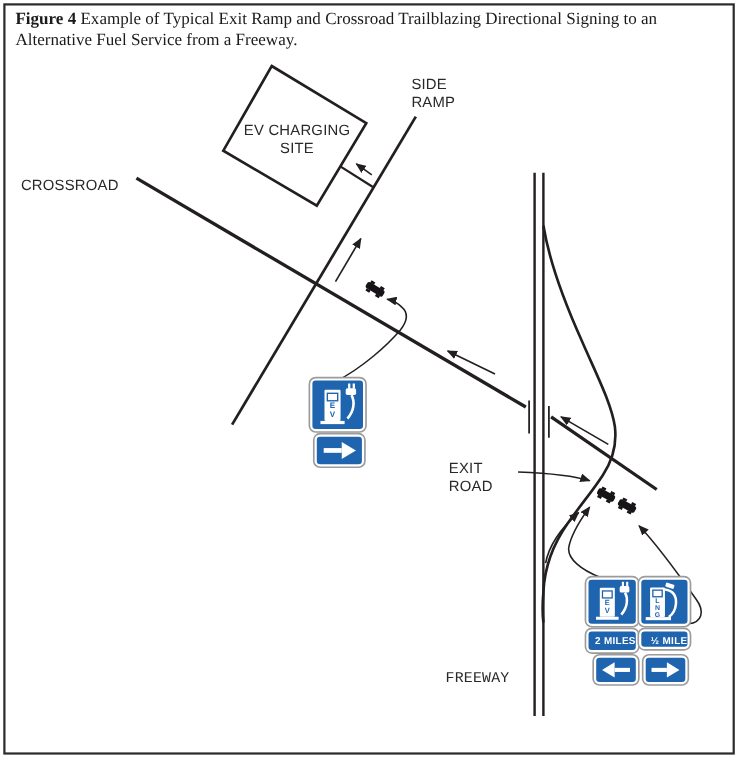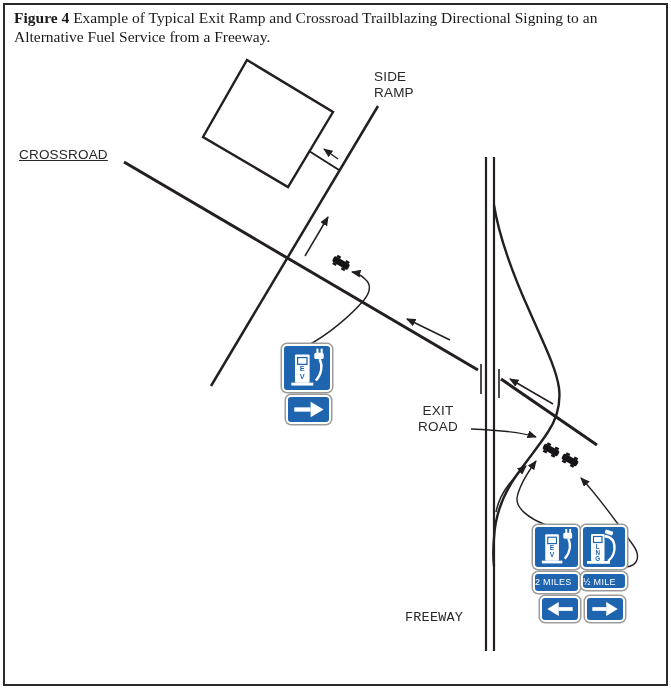--- a/index.html
+++ b/index.html
@@ -7,21 +7,21 @@
         font-family:"Liberation Sans",sans-serif;color:#2b292c;}
   .frame{position:absolute;left:3px;top:3px;right:3px;bottom:3px;border:2px solid #2a2a2a;}
   .title{position:absolute;left:14px;top:8px;width:645px;
          font-family:"Liberation Serif",serif;font-size:15.5px;line-height:19px;color:#1a1a1a;}
   .title b{font-weight:bold;}
   svg.diagram{position:absolute;left:0;top:0;}
   .lbl{position:absolute;font-size:13.5px;line-height:15.5px;letter-spacing:.2px;color:#29272a;white-space:nowrap;}
   .sq-sign{position:absolute;background:#1e64ae;border:2px solid #fff;border-radius:5px;
            box-shadow:0 0 0 1.5px #9b9b9b;box-sizing:border-box;}
   .sq-sign svg{position:absolute;left:0;top:0;width:100%;height:100%;}
-  .plate-text{color:#fff;font-weight:normal;font-size:9px;text-align:left;line-height:16px;
+  .plate-text{color:#fff;font-weight:bold;font-size:9px;text-align:right;line-height:16px;
               letter-spacing:.3px;font-family:"Liberation Sans",sans-serif;}
   .pump-letter{font:bold 7px "Liberation Sans",sans-serif;fill:#1e64ae;}
   .pump-letter-sm{font:bold 6.3px "Liberation Sans",sans-serif;fill:#1e64ae;}
 </style>
 </head>
 <body>
 
 <div class="page">
   <div class="frame"></div>
 
@@ -92,30 +92,34 @@
       <g transform="translate(570,460) rotate(28)">
         <rect x="-8.5" y="-3.2" width="17" height="6.4" rx="2"></rect>
         <rect x="-6.5" y="-5.4" width="4" height="2.4"></rect>
           <rect x="2.5" y="-5.4" width="4" height="2.4"></rect>
         <rect x="-6.5" y="3" width="4" height="2.4"></rect>
           <rect x="2.5" y="3" width="4" height="2.4"></rect>
       </g>
     </g>
   </svg>
 
-  <div class="lbl" style="left:19px;top:147px;text-decoration:underline;">CROSSROAD</div>
+  <div class="lbl" style="left:19px;top:161px;">CROSSROAD</div>
   <div class="lbl" style="left:374px;top:69px;">
     <div>SIDE</div>
     <div>RAMP</div>
   </div>
-  <div class="lbl" style="left:408px;top:403px;width:60px;text-align:center;">
+  <div class="lbl" style="left:408px;top:418px;width:60px;text-align:left;">
     <div>EXIT</div>
     <div>ROAD</div>
   </div>
   <div class="lbl" style="left:405px;top:610px;font-family:Liberation Mono, monospace;">FREEWAY</div>
+  <div class="lbl" style="left:213px;top:111px;width:114px;text-align:center;">
+    <div>EV CHARGING</div>
+    <div>SITE</div>
+  </div>
 
   <div class="sq-sign" style="left:282px;top:344px;width:50px;height:48px;">
     <svg viewBox="0 0 44 40">
       <rect x="7" y="34" width="21" height="2.8" fill="#fff"></rect>
       <rect x="10.5" y="7" width="14" height="27" rx="1" fill="#fff"></rect>
       <rect x="13" y="10" width="9" height="6.5" fill="#fff" stroke="#1e64ae" stroke-width="1.2"></rect>
       <text x="17.5" y="23" text-anchor="middle" class="pump-letter">E</text>
       <text x="17.5" y="30.5" text-anchor="middle" class="pump-letter">V</text>
       <g fill="#fff">
         <rect x="31" y="1.5" width="2" height="4.5"></rect>

